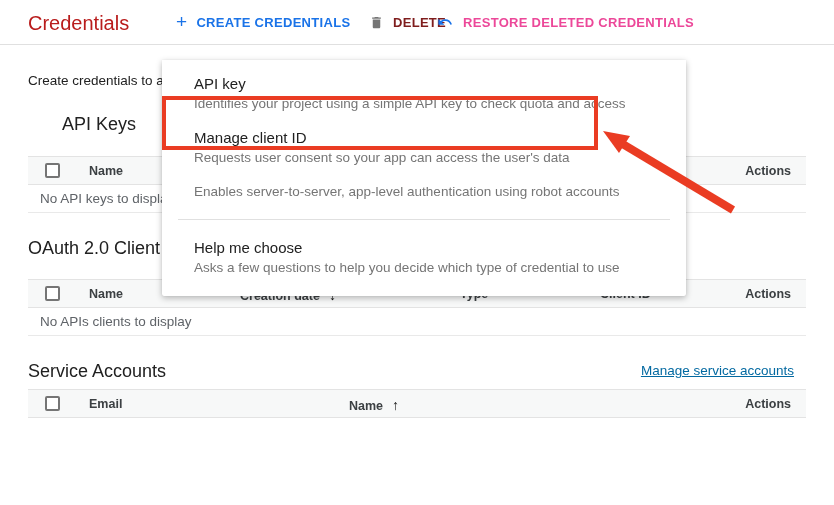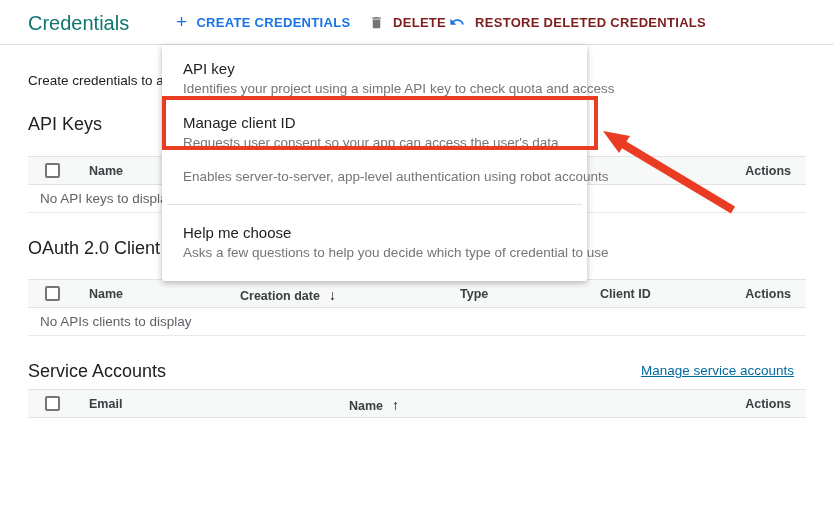--- a/index.html
+++ b/index.html
@@ -2,36 +2,36 @@
 <html><head>
 <meta charset="utf-8">
 <style>
   * { margin:0; padding:0; box-sizing:border-box; }
   html,body { width:834px; height:505px; background:#fff; overflow:hidden;
     font-family:"Liberation Sans", sans-serif; -webkit-font-smoothing:antialiased; }
   .page { position:relative; width:834px; height:505px; background:#fff; }
 
   
   .topbar { position:relative; height:45px; border-bottom:1px solid #e0e0e0; background:#fff; }
-  .page-title { position:absolute; left:28px; top:12px; font-size:20px; color:#0f766e; }
+  .page-title { position:absolute; left:28px; top:12px; font-size:20px; color:#b91c1c; }
   .tb-btn { position:absolute; top:0; height:44px; display:flex; align-items:center; gap:9px;
     background:none; border:none; font-family:inherit; font-size:13px; font-weight:700;
     letter-spacing:.3px; cursor:pointer; }
   .tb-create { left:176px; color:#1a73e8; }
   .tb-delete { left:369px; color:#7f1d1d; }
-  .tb-restore { left:448px; color:#7f1d1d;justify-content:flex-end; }
+  .tb-restore { left:436px; color:#ec4899;justify-content:flex-end; }
   .plus-glyph { font-size:19px; font-weight:400; line-height:1; margin-top:-2px; }
   .tb-icon svg { display:block; }
 
   
   .content { position:absolute; left:0; top:45px; width:834px; }
   .intro { position:absolute; left:28px; top:28px; font-size:13.5px; color:#212121;
     white-space:nowrap; width:560px; overflow:hidden; }
   .sec-head { position:absolute; left:28px; font-size:18px; color:#212121; white-space:nowrap; }
-  .h-api { top:69px; }
+  .h-api { top:69px;margin-left:34px; }
   .h-oauth { top:193px; }
   .h-svc { top:316px; }
   .manage-link { position:absolute; right:40px; top:318px; font-size:13.5px; color:#0369a1;
     text-decoration:underline; }
 
   .table { position:absolute; left:28px; width:778px; }
   .t-api { top:111px; }
   .t-oauth { top:234px; }
   .t-svc { top:344px; }
   .t-head { position:relative; height:29px; background:#f7f8f8;
@@ -46,23 +46,23 @@
   .col-type { left:432px; }
   .col-cid { left:572px; }
   .col-email { left:61px; }
   .col-name-svc { left:321px; }
   .sort-arrow { font-size:14px; font-weight:700; color:#111; margin-left:9px; }
   .t-row { position:relative; height:28px; border-bottom:1px solid #e9e9e9; background:#fff; }
   .empty-txt { position:absolute; left:12px; top:6px; font-size:13.5px; color:#5f6368;
     white-space:nowrap; }
 
   
-  .menu { position:absolute; left:162px; top:45px; width:425px; background:#fff;
+  .menu { position:absolute; left:162px; top:60px; width:524px; background:#fff;
     border-radius:0 0 2px 2px; box-shadow:0 2px 6px rgba(0,0,0,.28), 0 0 1px rgba(0,0,0,.12);
-    padding:8px 5px 10px; z-index:5; }
+    padding:8px 16px 10px; z-index:5; }
   .m-item { padding:6px 16px 9px; cursor:pointer; }
   .m-title { font-size:15px; color:#212121; line-height:20px; }
   .m-desc { font-size:13.5px; color:#757575; line-height:18px; margin-top:1px; white-space:nowrap; }
   .m-divider { height:1px; background:#e0e0e0; margin:9px 0 12px; }
 
   
   .red-box { position:absolute; left:162px; top:96px; width:436px; height:54px;
     border:4px solid #ea3c23; z-index:6; pointer-events:none; }
   .arrow-svg { position:absolute; left:0; top:0; width:834px; height:505px;
     z-index:7; pointer-events:none; }

